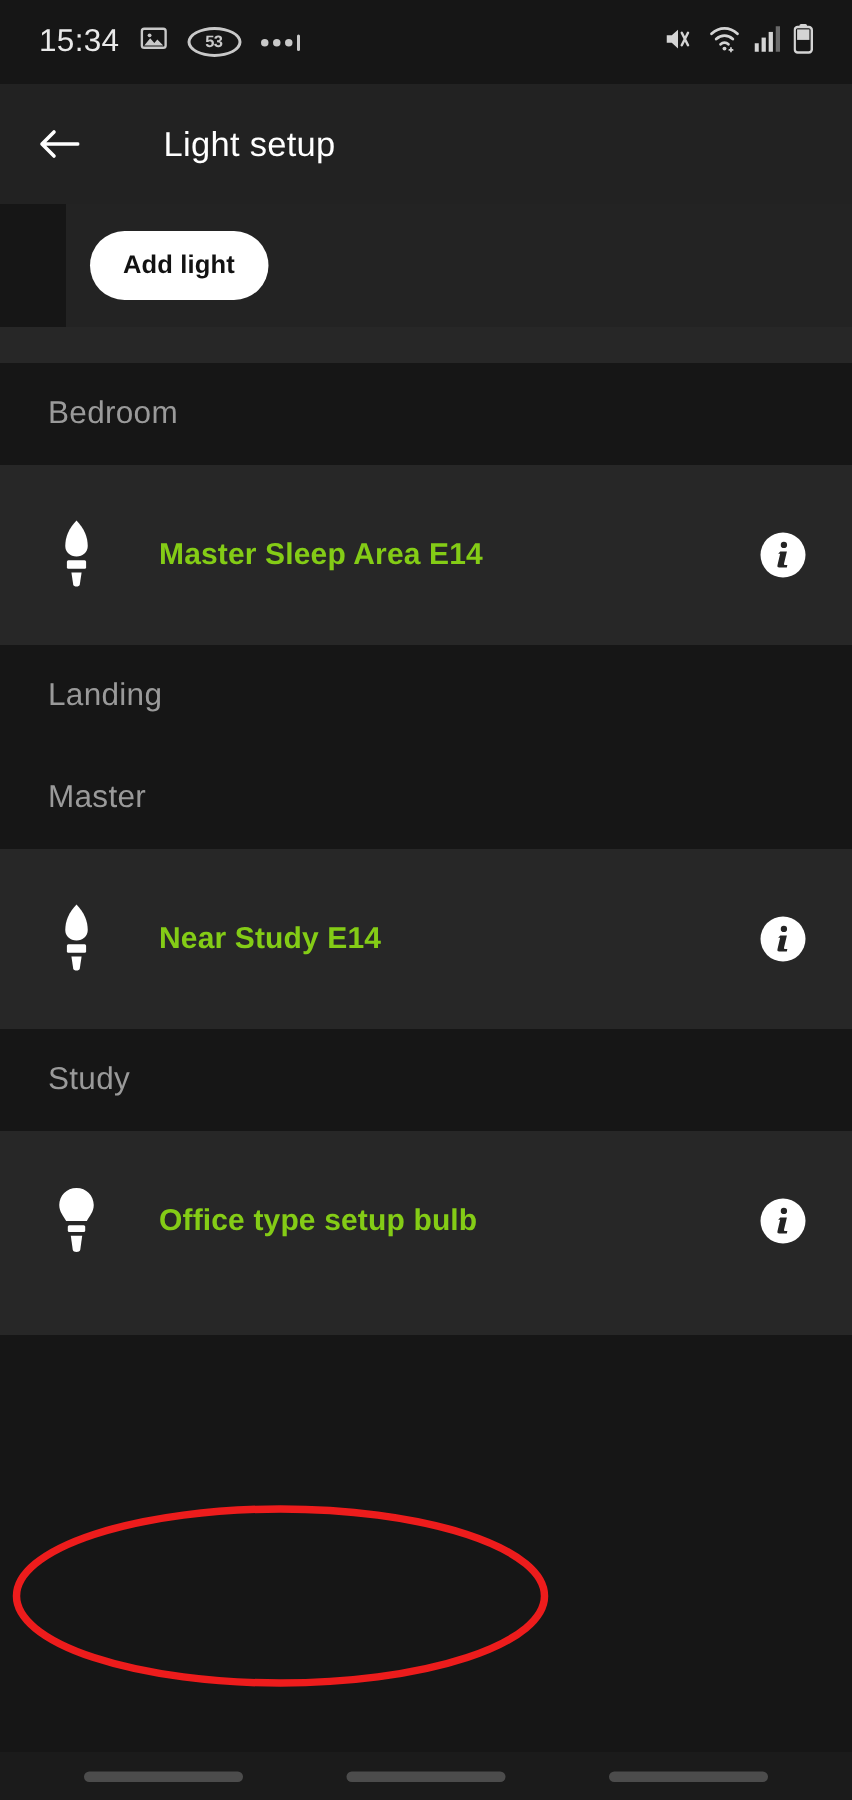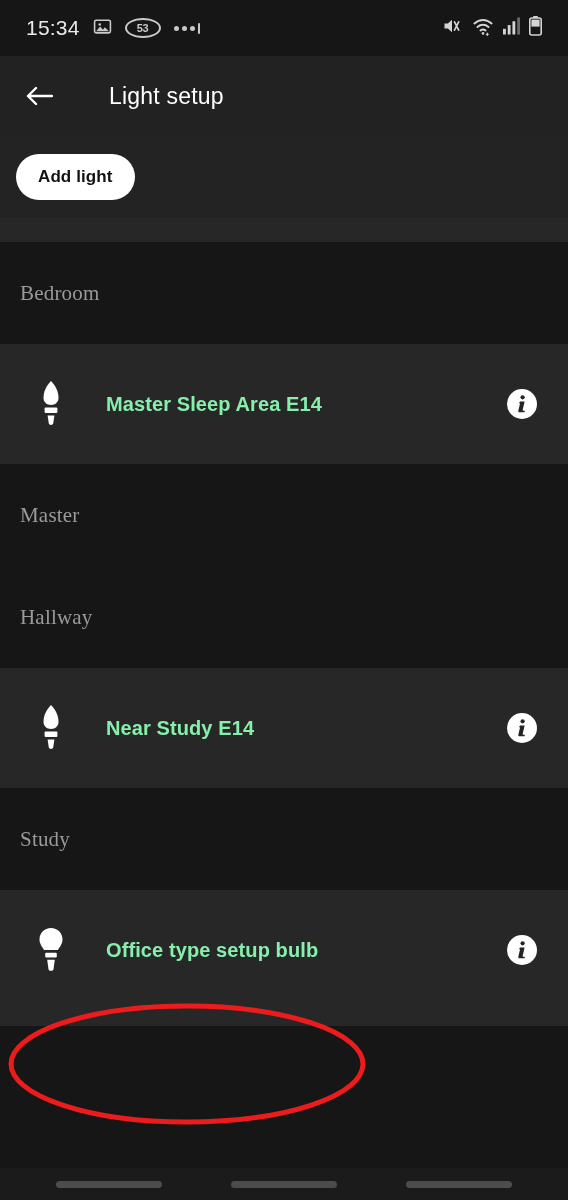--- a/index.html
+++ b/index.html
@@ -34,46 +34,46 @@
 
   
   .appbar {
     height:80px; background:#222222;
     display:flex; align-items:center; padding-left:26px; gap:56px;
   }
   .back-arrow { cursor:pointer; line-height:0; }
   .appbar-title { color:#fff; font-size:23px; font-weight:400; letter-spacing:.2px; }
 
   
-  .addbar { height:82px; background:#232323; display:flex; align-items:center; padding-left:16px; }
+  .addbar { height:82px; background:#232323; display:flex; align-items:center; padding-left:16px;margin-left:44px; }
   .add-btn {
     background:#ffffff; color:#121212;
     border:none; border-radius:24px;
     height:46px; padding:0 22px;
     font-family:"Liberation Sans", sans-serif;
     font-size:17px; font-weight:700; letter-spacing:.1px;
     cursor:pointer;
   }
   .gap-strip { height:24px; background:#272727; }
 
   
   .section-head {
-    height:102px; background:#161616;
-    display:flex; align-items:center; padding-left:20px;font-family:Liberation Serif, serif;
+    height:68px; background:#161616;
+    display:flex; align-items:center; padding-left:32px;
   }
   .section-head span { color:#9a9a9a; font-size:21px; font-weight:400; letter-spacing:.2px; }
 
   .light-row {
     height:120px; background:#272727;
     display:flex; align-items:center; padding:0 30px 0 28px;
     position:relative;
   }
   .bulb-wrap { width:46px; display:flex; justify-content:center; align-items:center; }
   .light-name {
-    color:#86efac; font-size:20px; font-weight:700; letter-spacing:.1px;
+    color:#84cc16; font-size:20px; font-weight:700; letter-spacing:.1px;
     margin-left:32px; flex:1;
   }
   .info-icon { width:32px; height:32px; flex:0 0 auto; cursor:pointer; }
 
   .tail { background:#272727; }
   .tail-dark { background:#161616; }
 
   
   .annotation {
     position:absolute; pointer-events:none;
@@ -176,24 +176,24 @@
           </svg>
         </div>
         <div class="light-name">Master Sleep Area E14</div>
         <div class="info-icon"><svg width="32" height="32" viewBox="0 0 32 32">
             <circle cx="16" cy="16" r="15" fill="#ffffff"></circle>
             <circle cx="16.6" cy="9.3" r="2.1" fill="#242424"></circle>
             <path d="M14.2 13.6h4.4l-1.9 8.1c-.15.7.15 1 .9 1h1.3l-.35 1.6h-5.1c-.9 0-1.35-.6-1.15-1.5l1.8-7.6h-1.3z" fill="#242424"></path>
           </svg></div>
       </div>
       <div class="section-head">
+        <span>Landing</span>
+      </div>
+      <div class="section-head">
         <span>Master</span>
-      </div>
-      <div class="section-head">
-        <span>Hallway</span>
       </div>
       <div class="light-row">
         <div class="bulb-wrap">
           <svg width="26" height="48" viewBox="0 0 26 48">
             <path d="M13 1c5 5 7.5 11 7.5 17 0 4.2-3.3 7-7.5 7s-7.5-2.8-7.5-7C5.5 12 8 6 13 1z" fill="#ffffff"></path>
             <rect x="6.6" y="27.5" width="12.8" height="5.6" rx="1" fill="#ffffff"></rect>
             <path d="M9.6 35.6h6.8l-1.2 8c-.3 1.9-4.1 1.9-4.4 0z" fill="#ffffff"></path>
           </svg>
         </div>
         <div class="light-name">Near Study E14</div>

